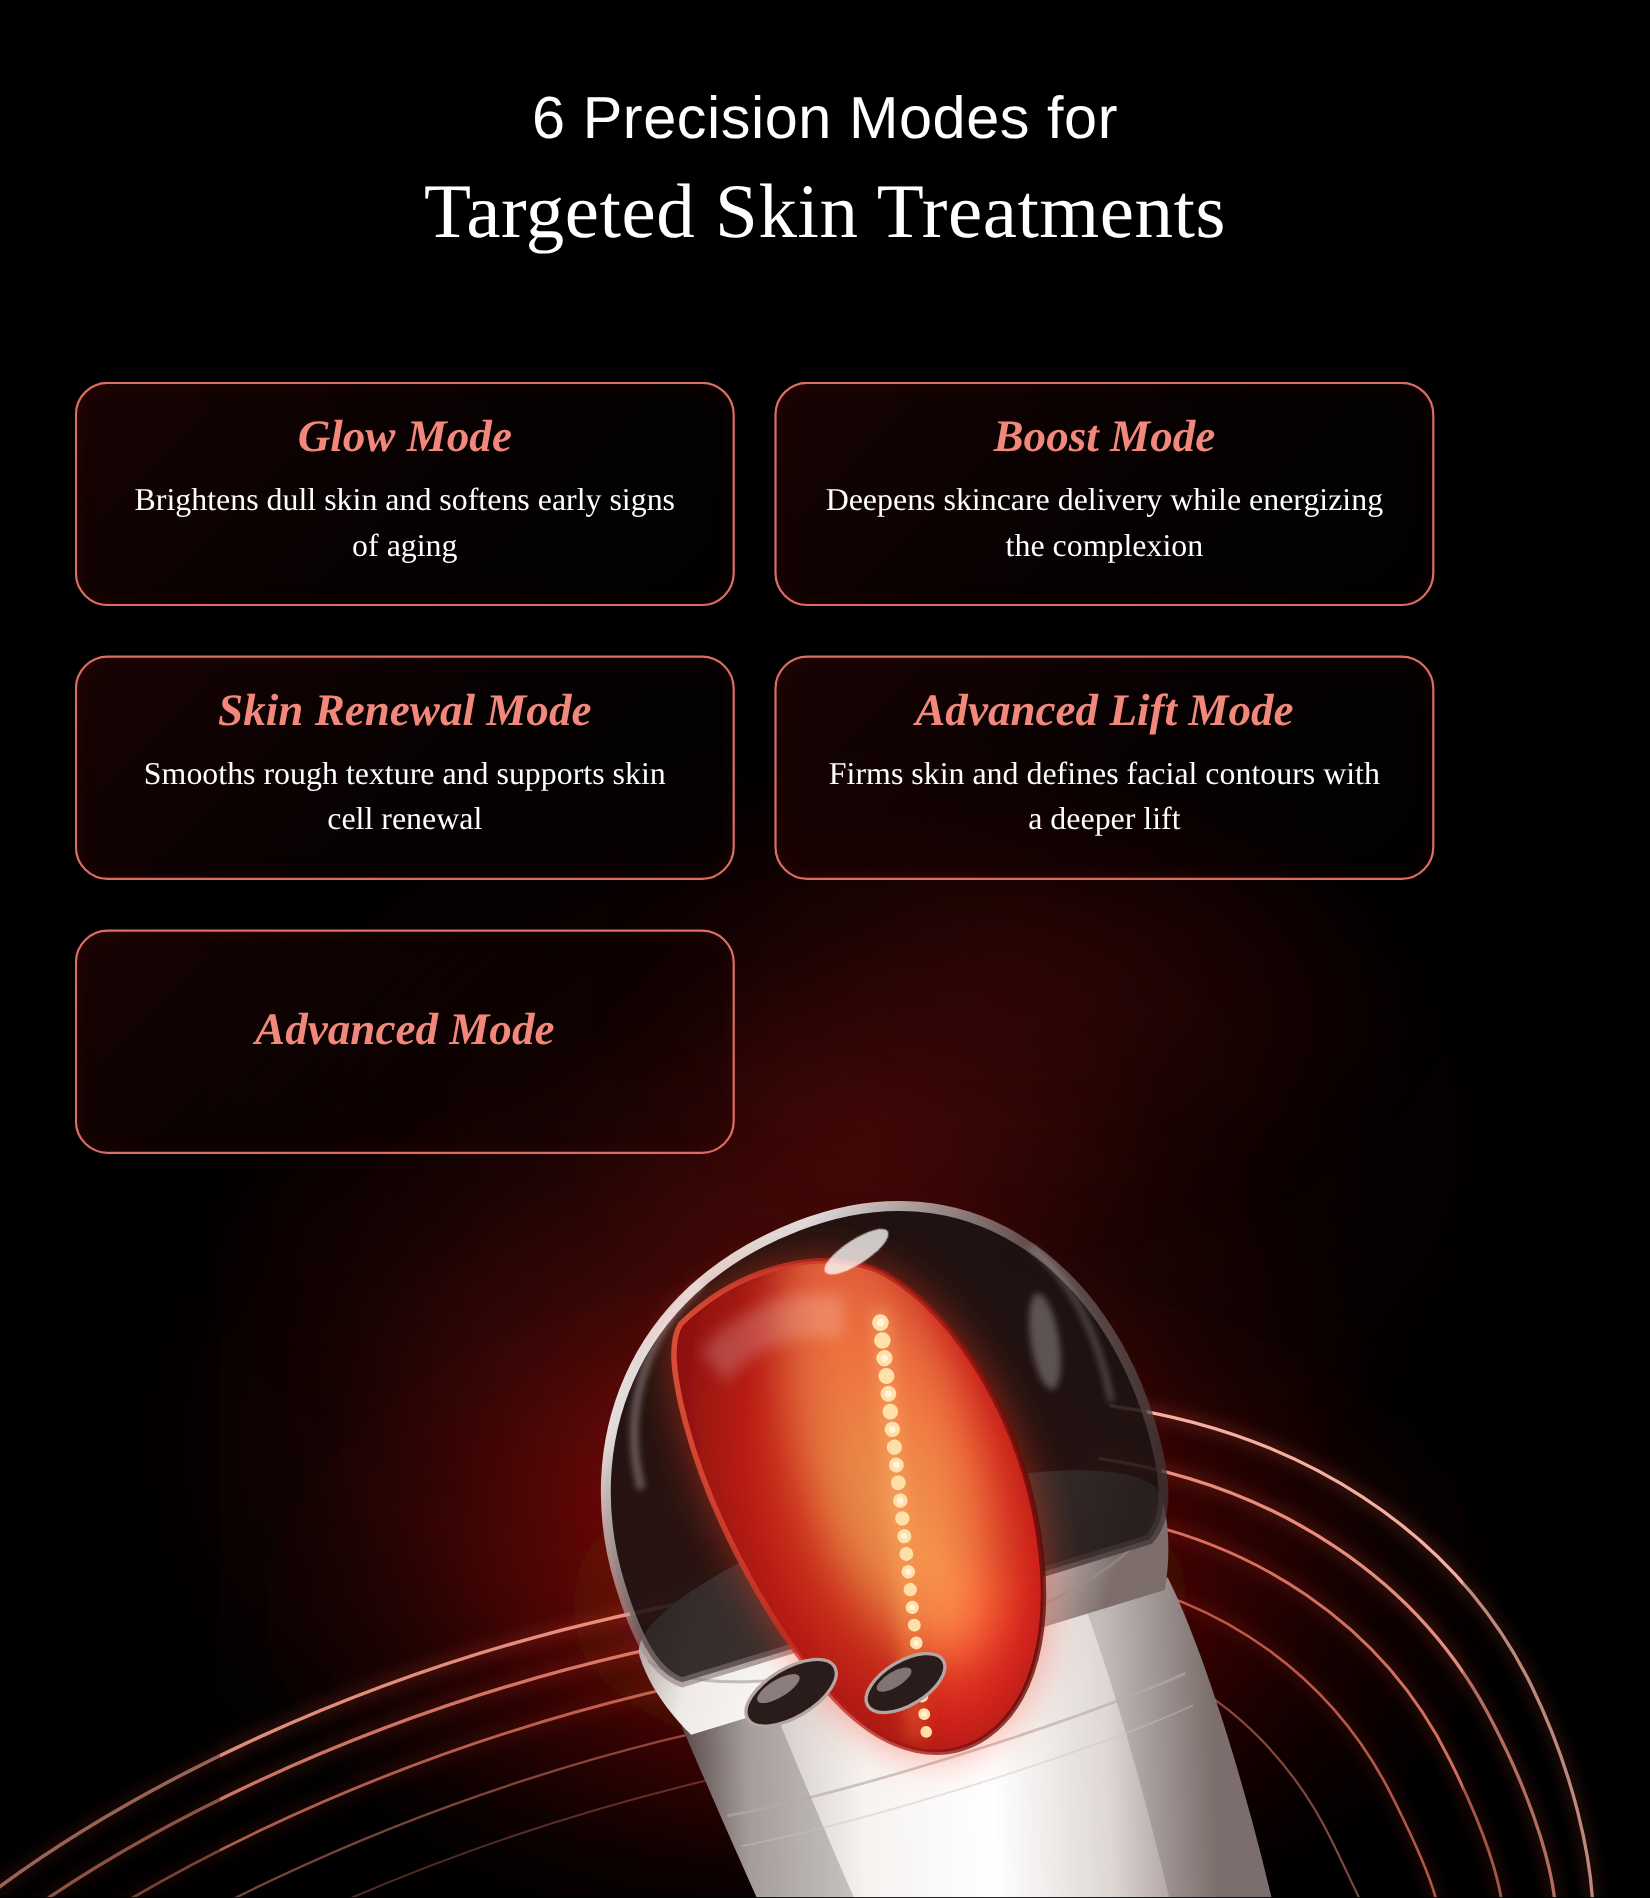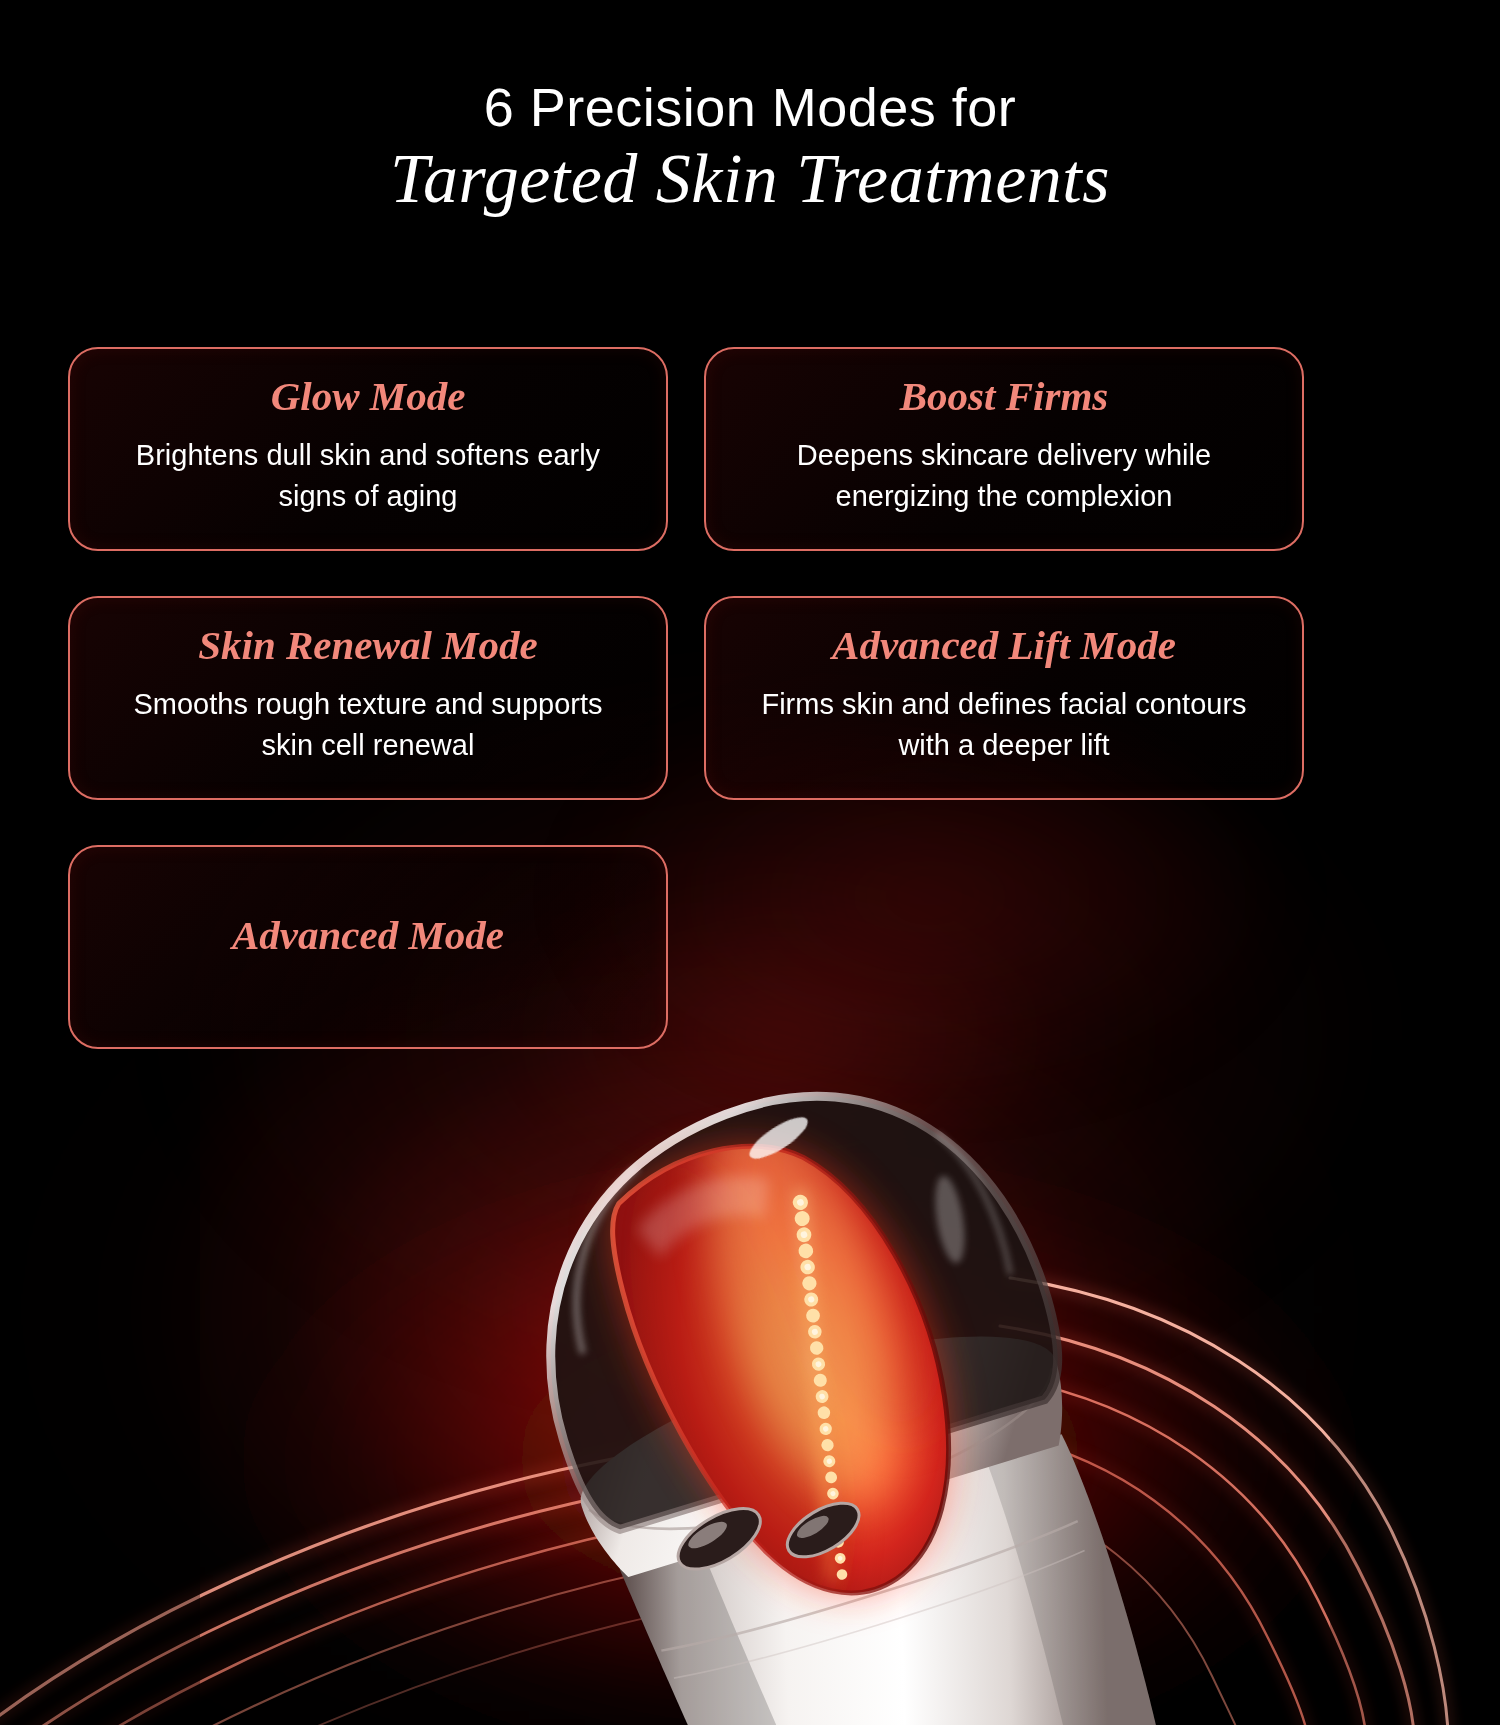--- a/index.html
+++ b/index.html
@@ -46,23 +46,23 @@
 
   
   .header { position:absolute; left:0; top:0; width:1500px; text-align:center; z-index:6; }
   .title-line1 {
     margin-top:78px;
     font-family:"Liberation Sans", sans-serif;
     font-weight:300; font-size:54px; letter-spacing:0.5px;
     color:#ffffff; line-height:1.08;
   }
   .title-line2 {
-    margin-top:2px;
+    margin-top:16px;
     font-family:"Liberation Serif", serif;
-    font-style:italic; font-weight:400; font-size:70px;
+    font-weight:400; font-size:70px;
     letter-spacing:0.5px; color:#ffffff; line-height:1.18;
   }
 
   
   .grid {
     position:absolute; left:68px; top:347px; width:1236px;
     display:grid; grid-template-columns:600px 600px; gap:45px 36px;
     z-index:6;
   }
   .card {
@@ -77,21 +77,21 @@
   }
   .card-title {
     font-family:"Liberation Serif", serif;
     font-style:italic; font-weight:700;
     font-size:41px; line-height:1.06;
     color:#f2887b;
     margin-bottom:16px;
     white-space:nowrap;
   }
   .card-desc {
-    font-family:Liberation Sans, sans-serif;
+    font-family:Liberation Serif, serif;
     font-weight:300; font-size:29px; line-height:1.42;
     color:#ffffff; max-width:520px;
   }
 
   
   .scene {
     position:absolute; left:0; top:1040px; width:1500px; height:685px;
     z-index:4; overflow:hidden;
   }
   .scene svg { display:block; }
@@ -113,21 +113,21 @@
 
 <div class="grid">
 
   <div class="card">
     <div class="card-title">Glow Mode</div>
     <div class="card-desc">Brightens dull skin and softens early signs of aging</div>
   </div>
 
 
   <div class="card">
-    <div class="card-title">Boost Firms</div>
+    <div class="card-title">Boost Mode</div>
     <div class="card-desc">Deepens skincare delivery while energizing the complexion</div>
   </div>
 
   <div class="card">
     <div class="card-title">Skin Renewal Mode</div>
     <div class="card-desc">Smooths rough texture and supports skin cell renewal</div>
   </div>
 
   <div class="card">
     <div class="card-title">Advanced Lift Mode</div>

